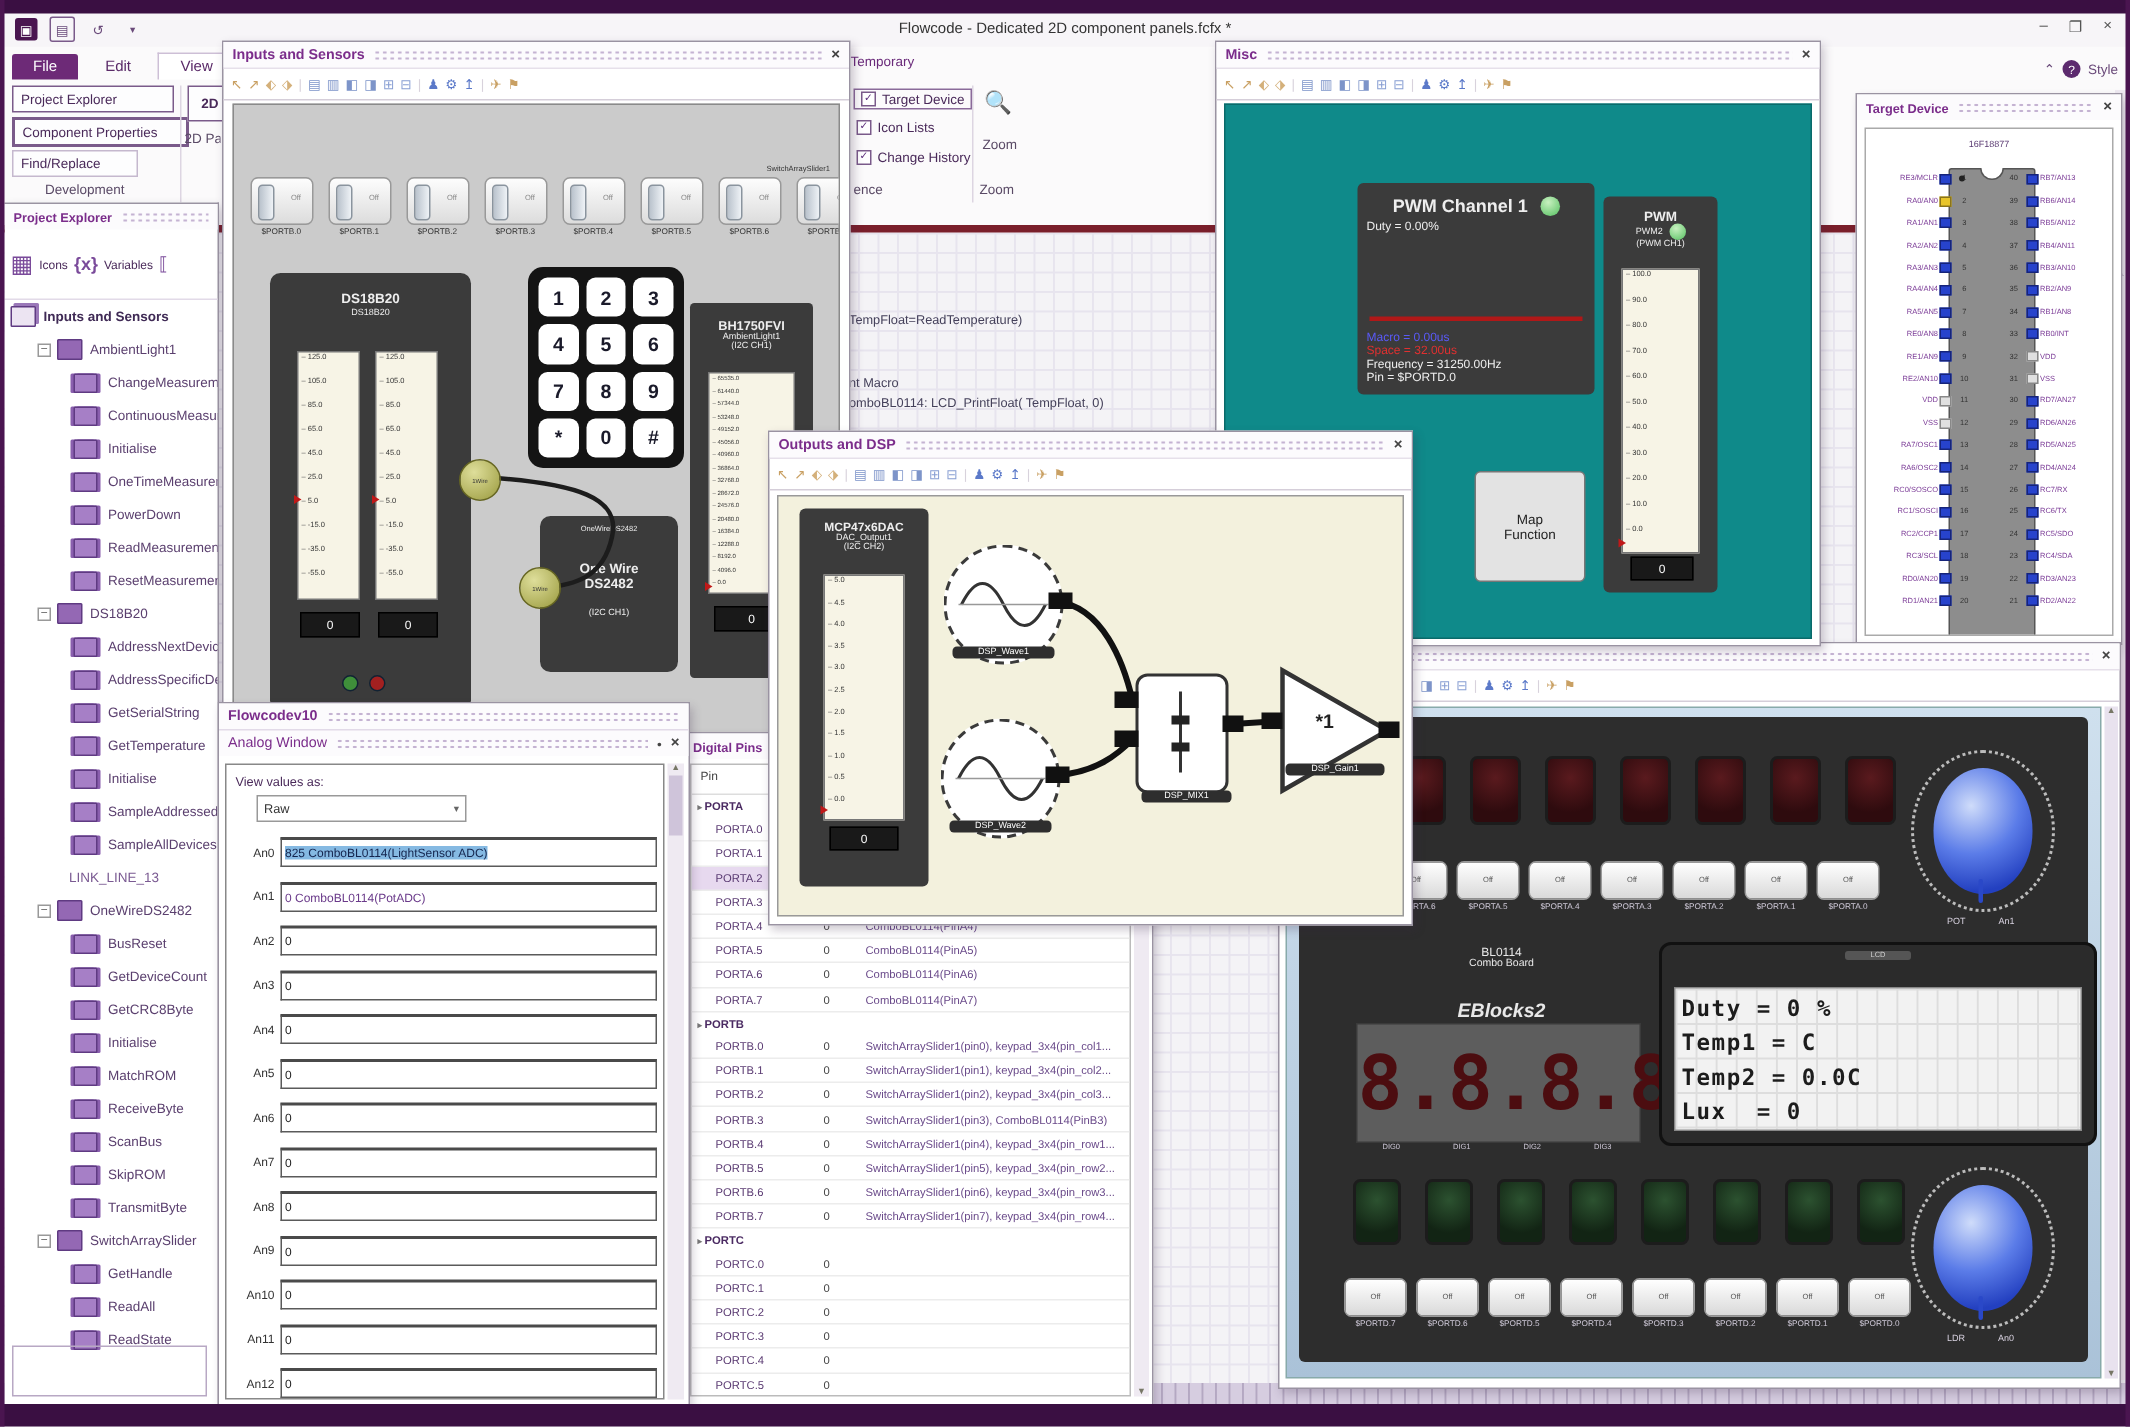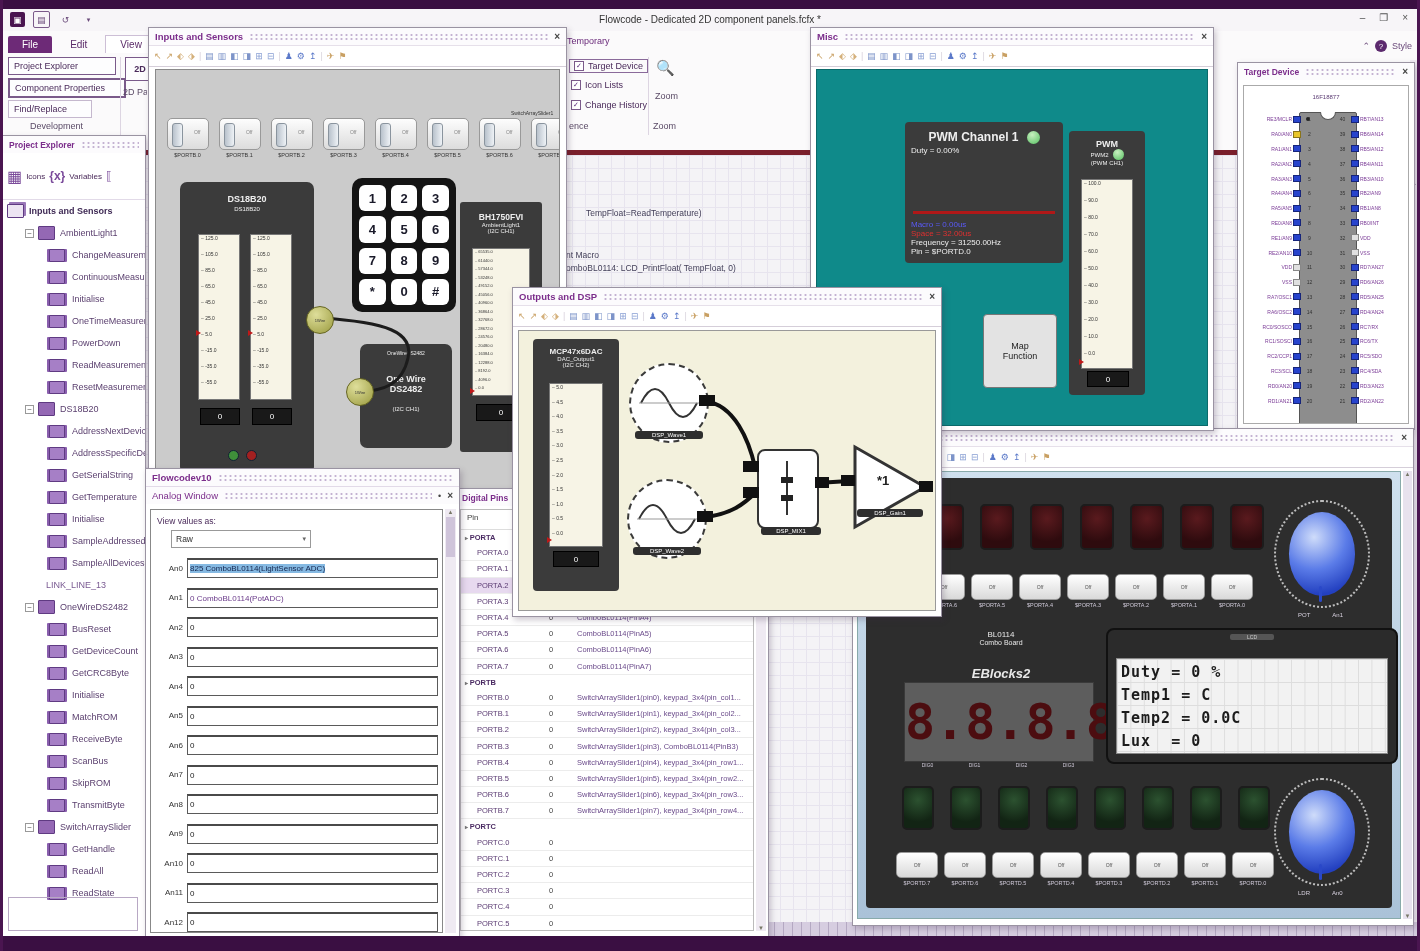--- a/index.html
+++ b/index.html
@@ -191,21 +191,21 @@
     <span>Change History</span>
   </div>
   <div class="rgrp" style="left:569px;top:90px;">ence</div>
   <div class="vsep" style="left:648px;top:26px;height:78px;"></div>
   <div class="rgrp" style="left:656px;top:28px;font-size:15px;color:#6a3a7e;">🔍</div>
   <div class="rgrp" style="left:655px;top:60px;">Zoom</div>
   <div class="rgrp" style="left:653px;top:90px;">Zoom</div>
 </div>
 <div class="abs redline"></div>
 
-<div class="fc-line" style="left:566px;top:208px;z-index:1;margin-left:20px;">TempFloat=ReadTemperature)</div>
+<div class="fc-line" style="left:566px;top:208px;z-index:1;">TempFloat=ReadTemperature)</div>
 <div class="fc-line" style="left:566px;top:250px;z-index:1;">nt Macro</div>
 <div class="fc-line" style="left:566px;top:263px;z-index:1;">omboBL0114: LCD_PrintFloat( TempFloat, 0)</div>
 
 <div class="abs mainscroll">
   <div style="margin-top:90px;">›</div>
   <div style="margin-top:24px;">▲</div>
 </div>
 
 <div class="abs" style="left:0;top:922px;width:1420px;height:14px;z-index:2;background:#d6cde0;
      background-image:linear-gradient(90deg,#b4a8c2 1px,transparent 1px);background-size:9px 10px;"></div>

